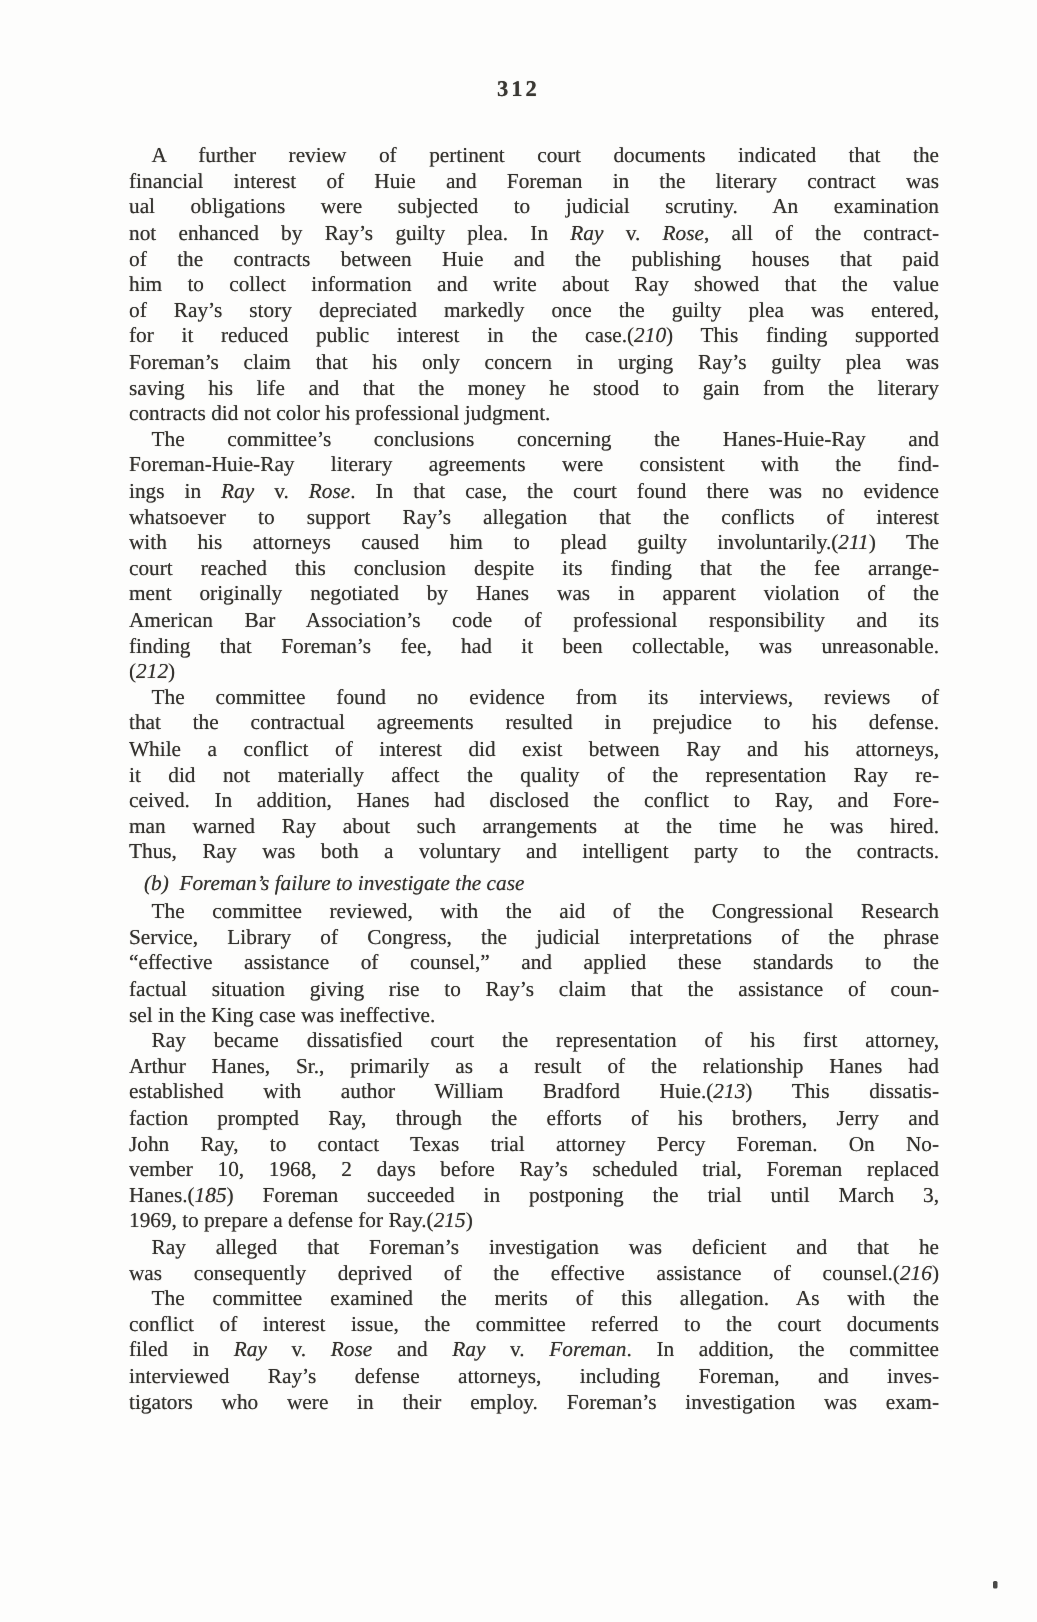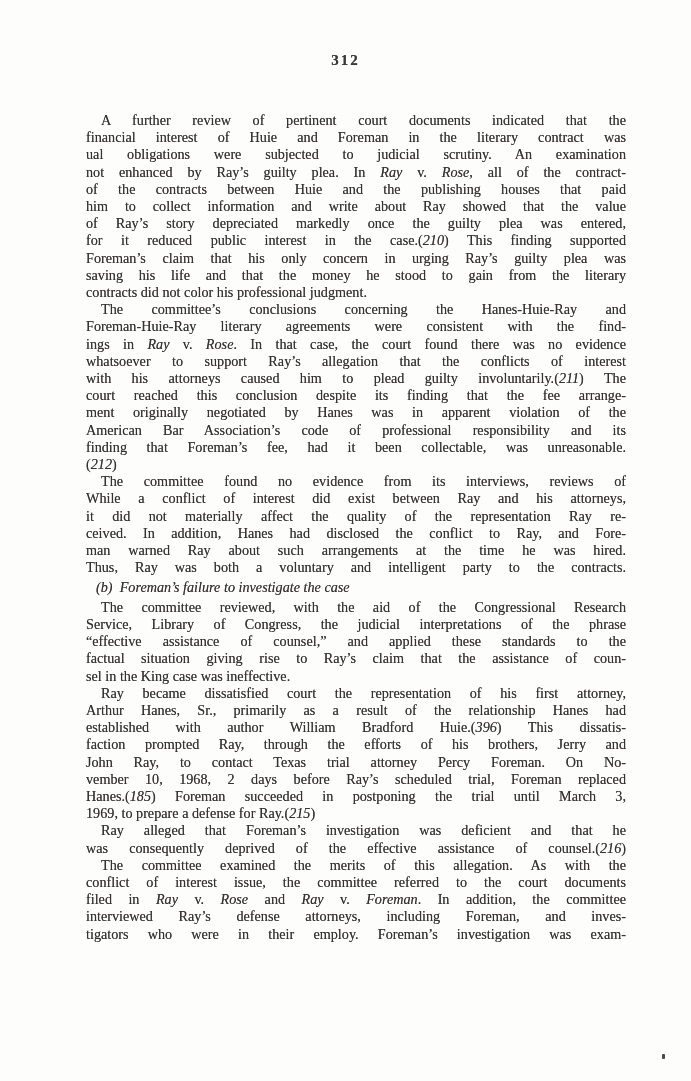--- a/index.html
+++ b/index.html
@@ -24,21 +24,21 @@
     text-align: center;
     font-size: 15px;
     font-weight: bold;
     letter-spacing: 2px;
     color: #3a3833;
     text-shadow: 0 0 0.6px rgba(58,56,51,0.75);
   }
   .text-column {
     position: absolute;
     left: 86px;
-    top: 112px;
+    top: 96px;
     width: 540px;
     font-size: 14.2px;
     line-height: 17.2px;
     text-shadow: 0 0 0.6px rgba(53,51,47,0.7);
   }
   .para { margin: 0; }
   .line {
     text-align: justify;
     text-align-last: justify;
   }
@@ -88,38 +88,39 @@
         <div class="line">whatsoever to support Ray’s allegation that the conflicts of interest</div>
         <div class="line">with his attorneys caused him to plead guilty involuntarily.(<i>211</i>) The</div>
         <div class="line">court reached this conclusion despite its finding that the fee arrange-</div>
         <div class="line">ment originally negotiated by Hanes was in apparent violation of the</div>
         <div class="line">American Bar Association’s code of professional responsibility and its</div>
         <div class="line">finding that Foreman’s fee, had it been collectable, was unreasonable.</div>
         <div class="line last">(<i>212</i>)</div>
       </div>
       <div class="para">
         <div class="line first">The committee found no evidence from its interviews, reviews of</div>
+        <div class="line">that the contractual agreements resulted in prejudice to his defense.</div>
         <div class="line">While a conflict of interest did exist between Ray and his attorneys,</div>
         <div class="line">it did not materially affect the quality of the representation Ray re-</div>
         <div class="line">ceived. In addition, Hanes had disclosed the conflict to Ray, and Fore-</div>
         <div class="line">man warned Ray about such arrangements at the time he was hired.</div>
         <div class="line">Thus, Ray was both a voluntary and intelligent party to the contracts.</div>
       </div>
       <div class="heading"><i>(b)  Foreman’s failure to investigate the case</i></div>
       <div class="para">
         <div class="line first">The committee reviewed, with the aid of the Congressional Research</div>
         <div class="line">Service, Library of Congress, the judicial interpretations of the phrase</div>
         <div class="line">“effective assistance of counsel,” and applied these standards to the</div>
         <div class="line">factual situation giving rise to Ray’s claim that the assistance of coun-</div>
         <div class="line last">sel in the King case was ineffective.</div>
       </div>
       <div class="para">
         <div class="line first">Ray became dissatisfied court the representation of his first attorney,</div>
         <div class="line">Arthur Hanes, Sr., primarily as a result of the relationship Hanes had</div>
-        <div class="line">established with author William Bradford Huie.(<i>396</i>) This dissatis-</div>
+        <div class="line">established with author William Bradford Huie.(<i>213</i>) This dissatis-</div>
         <div class="line">faction prompted Ray, through the efforts of his brothers, Jerry and</div>
         <div class="line">John Ray, to contact Texas trial attorney Percy Foreman. On No-</div>
         <div class="line">vember 10, 1968, 2 days before Ray’s scheduled trial, Foreman replaced</div>
         <div class="line">Hanes.(<i>185</i>) Foreman succeeded in postponing the trial until March 3,</div>
         <div class="line last">1969, to prepare a defense for Ray.(<i>215</i>)</div>
       </div>
       <div class="para">
         <div class="line first">Ray alleged that Foreman’s investigation was deficient and that he</div>
         <div class="line">was consequently deprived of the effective assistance of counsel.(<i>216</i>)</div>
       </div>

